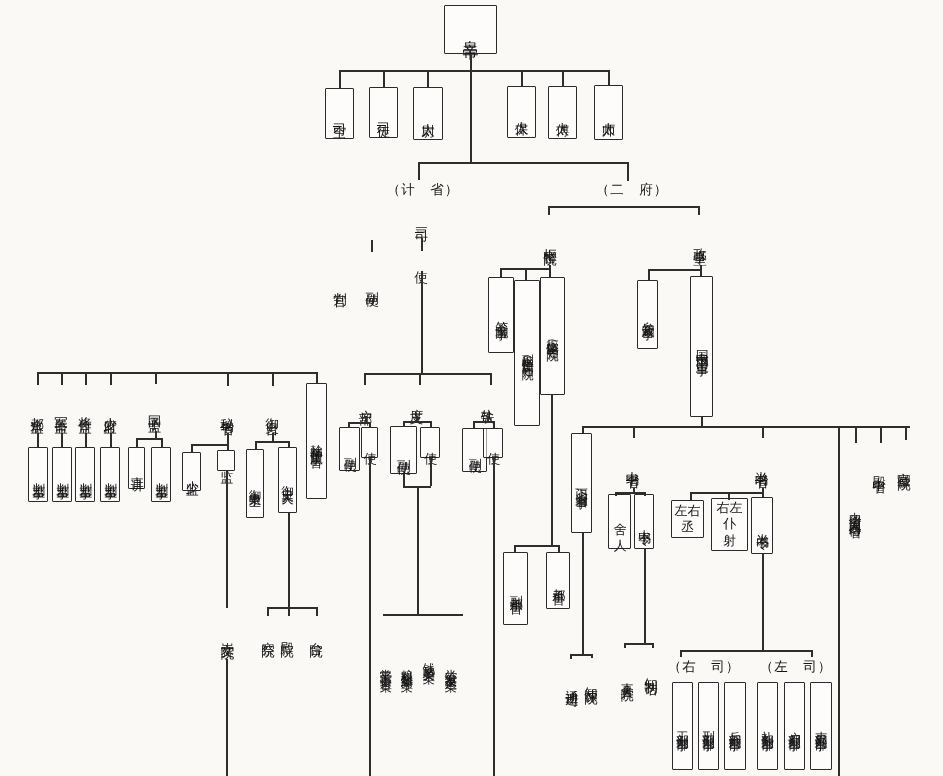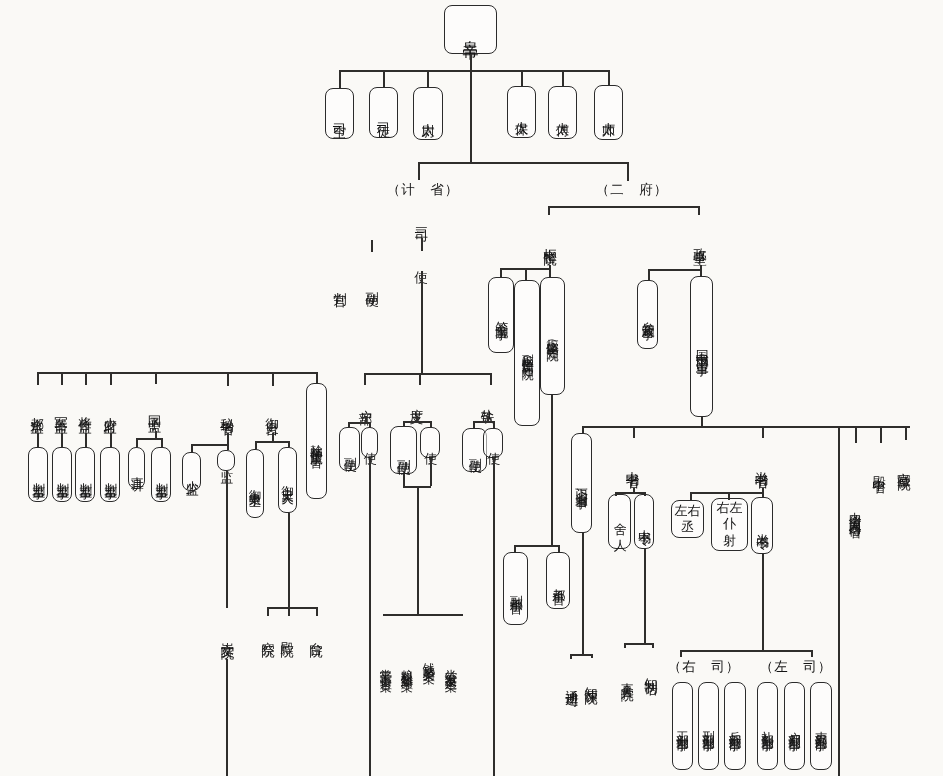--- a/index.html
+++ b/index.html
@@ -9,21 +9,21 @@
     font-family:"DejaVu Sans","Liberation Sans",sans-serif;
     color:#151515;
   }
   .node{
     position:absolute;display:flex;align-items:center;justify-content:center;
     font-size:13.5px;line-height:1.12;box-sizing:border-box;text-align:center;
   }
   .vtext{writing-mode:vertical-rl;letter-spacing:2px}
   .htext{white-space:nowrap;letter-spacing:1px}
   .rows{white-space:pre-line;letter-spacing:0;line-height:1.25}
-  .box{border:1.6px solid #2b2b2b;background:rgba(255,255,255,.55);border-radius:8px}
+  .box{border:1.6px solid #2b2b2b;background:rgba(255,255,255,.55);border-radius:1px}
   .line{position:absolute;background:#2f2e2c}
   .lh{height:1.5px}
   .lv{width:1.5px}
 </style>
 </head>
 <body>
 
 <div class="canvas" style="background: rgb(250, 249, 246); width: 943px; height: 776px; color: rgb(21, 21, 21);">
     <div class="node box vtext" style="left: 444px; top: 5px; width: 53px; height: 49px; font-size: 16px; border-color: rgb(43, 43, 43);">皇帝</div>
     <div class="node box vtext" style="left: 325px; top: 88px; width: 29px; height: 51px; border-color: rgb(43, 43, 43);">司空</div>

